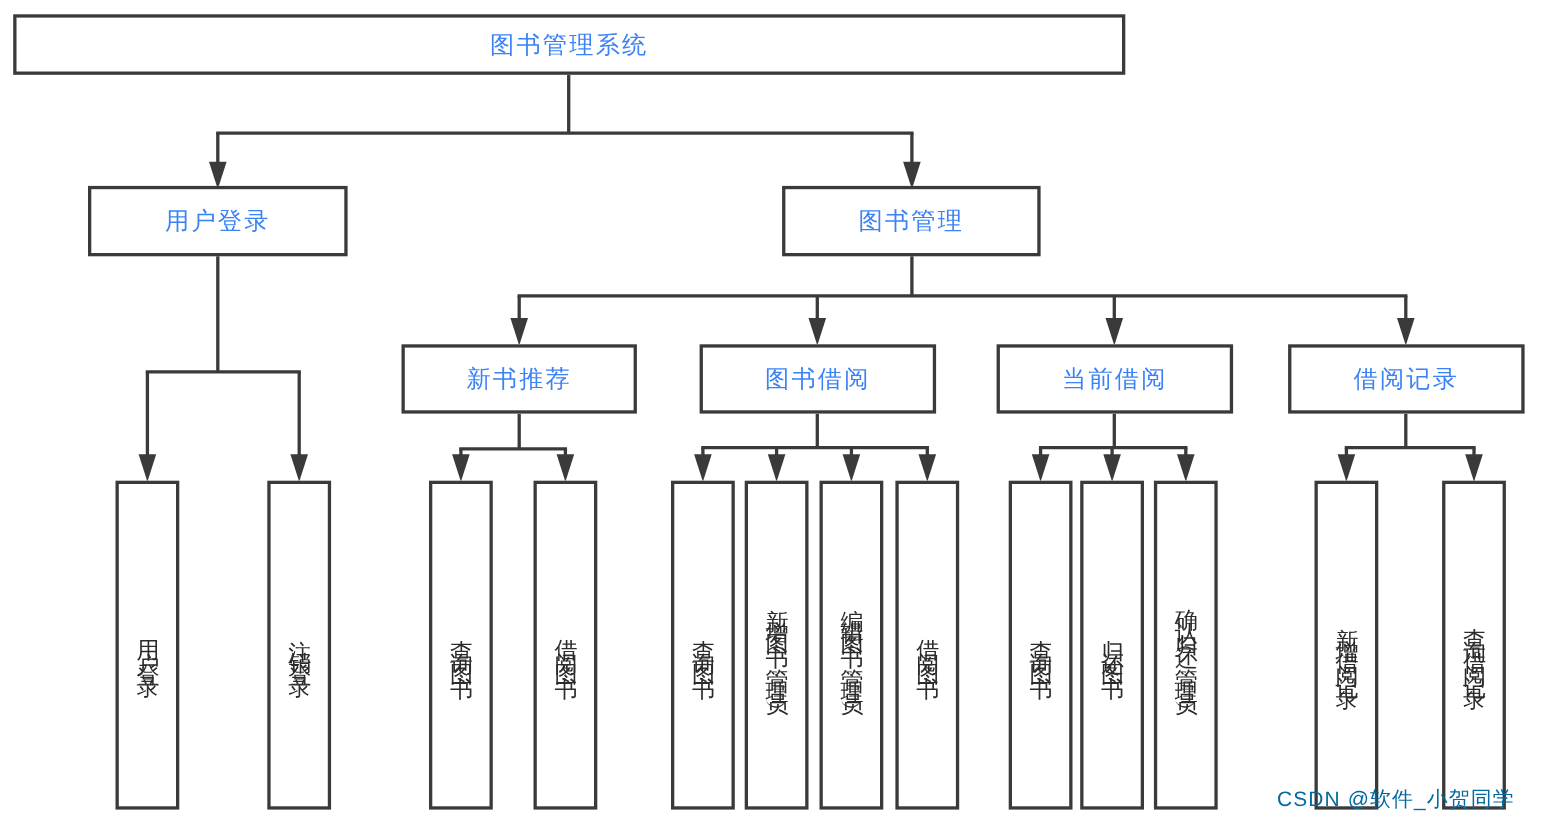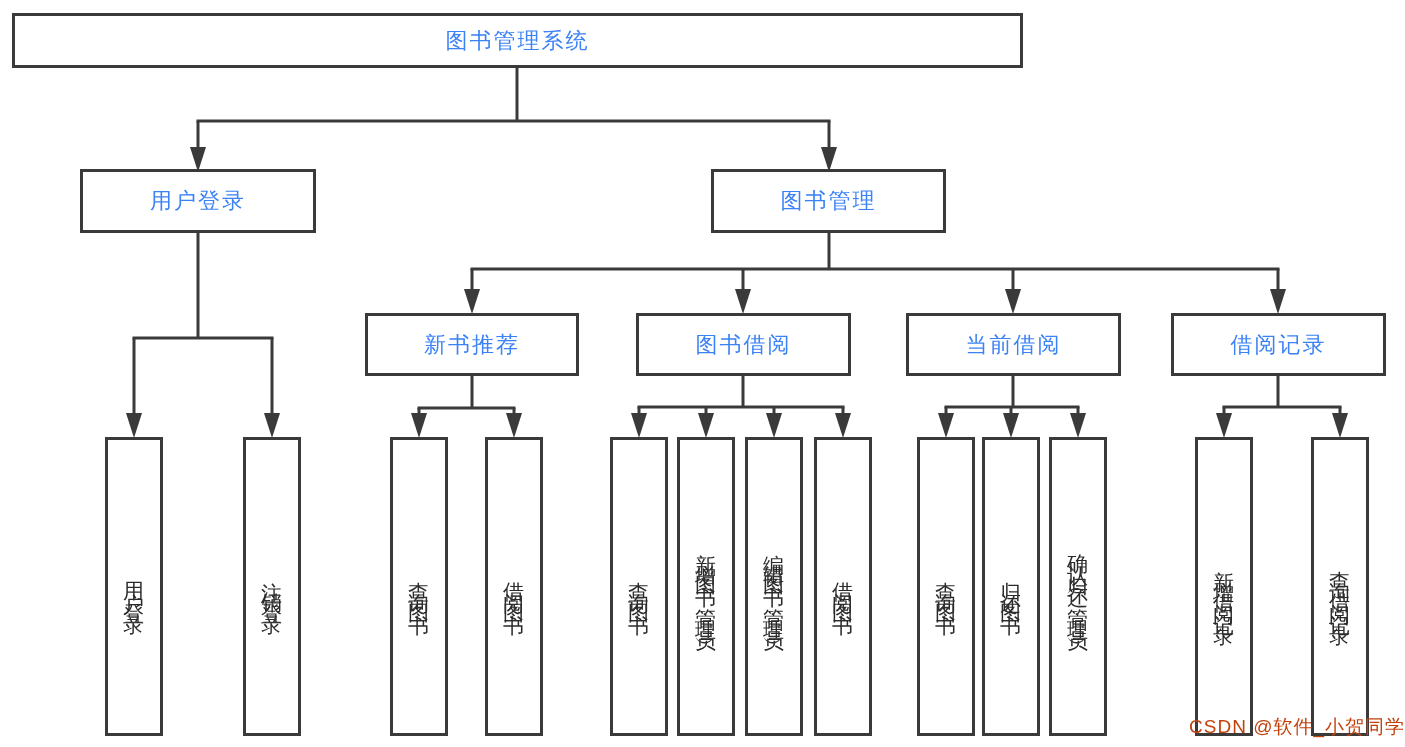--- a/index.html
+++ b/index.html
@@ -51,24 +51,24 @@
   .leaf span {
     writing-mode: vertical-rl;
     text-orientation: mixed;
     font-size: 21px;
     letter-spacing: 11px;
     line-height: 1;
     max-height: 293px;
   }
   #watermark {
     position: absolute;
-    right: 0;
+    right: 28px;
     top: 714px;
     font-size: 19px;
-    color: #c2410c;
+    color: #0369a1;
     letter-spacing: 1px;
   }
 </style>
 </head>
 <body>
 
 <div id="canvas">
 
   <svg id="connectors" viewBox="0 0 1405 747" xmlns="http://www.w3.org/2000/svg">
 

